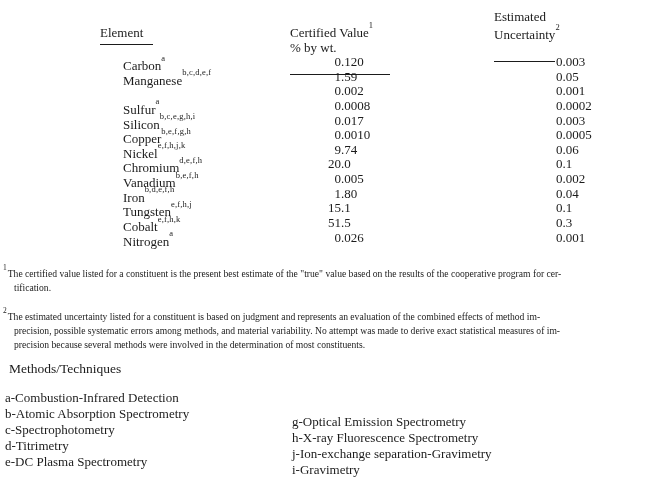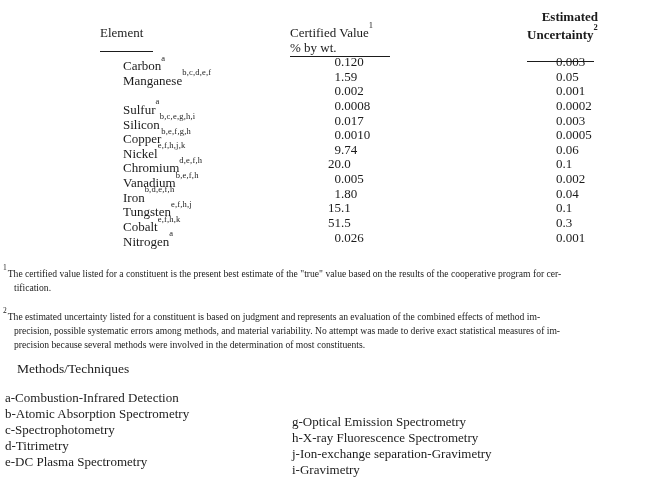--- a/index.html
+++ b/index.html
@@ -3,40 +3,40 @@
 <meta charset="utf-8">
 <title>Certified Values Document</title>
 <style>
   html,body{margin:0;padding:0;background:#ffffff;}
   .page{
     position:relative;width:669px;height:480px;background:#ffffff;
     color:#1b1b1b;font-family:"Liberation Serif",serif;overflow:hidden;
   }
   
   .h-el{position:absolute;left:100px;top:26px;font-size:13px;line-height:14px;}
-  .h-el .lbl{display:inline-block;border-bottom:1.3px solid #1b1b1b;padding-right:10px;padding-bottom:11px;}
+  .h-el .lbl{display:inline-block;border-bottom:1.3px solid #1b1b1b;padding-right:10px;padding-bottom:4px;}
   .h-cert{position:absolute;left:290px;width:100px;top:22px;text-align:left;font-size:13px;line-height:15px;}
-  .h-cert .line2{border-bottom:1.3px solid #1b1b1b;padding-bottom:1px;font-family:Liberation Serif, serif;}
-  .h-unc{position:absolute;left:494px;width:104px;top:9px;text-align:right;font-size:13px;line-height:15px;font-weight:bold;}
+  .h-cert .line2{border-bottom:1.3px solid #1b1b1b;padding-bottom:19px;font-family:Liberation Serif, serif;}
+  .h-unc{position:absolute;left:494px;width:104px;top:9px;text-align:left;font-size:13px;line-height:15px;}
   .h-unc .u{border-bottom:1.3px solid #1b1b1b;padding-bottom:19px;}
   .sup{font-size:8.5px;position:relative;top:-4.5px;letter-spacing:.2px;}
   
   .rows{position:absolute;top:55px;left:0;width:669px;font-size:13px;padding-left:23px;}
   .row{position:relative;height:14.65px;line-height:14.6px;}
   .c-el{position:absolute;left:100px;white-space:nowrap;}
   .c-cert{position:absolute;left:298px;white-space:nowrap;}
   .c-cert .int{display:inline-block;width:20px;text-align:right;}
   .c-unc{position:absolute;left:533px;white-space:nowrap;}
   
   .fn{position:absolute;left:3px;width:663px;font-size:9.6px;line-height:14px;padding-left:11px;text-indent:-11px;}
   .fn sup{font-size:7.5px;position:relative;top:-3px;margin-right:1px;}
   .fn1{top:264px;}
   .fn2{top:307px;}
   
-  .m-title{position:absolute;left:17px;top:361px;font-size:13.5px;line-height:15px;}
+  .m-title{position:absolute;left:9px;top:361px;font-size:13.5px;line-height:15px;}
   .m-col{position:absolute;top:390px;font-size:13px;line-height:16px;white-space:nowrap;}
   .m-left{left:5px;}
   .m-right{left:292px;margin-top:24px;}
 </style>
 </head>
 <body>
 
 <div class="page">
 
   <div class="h-el">

